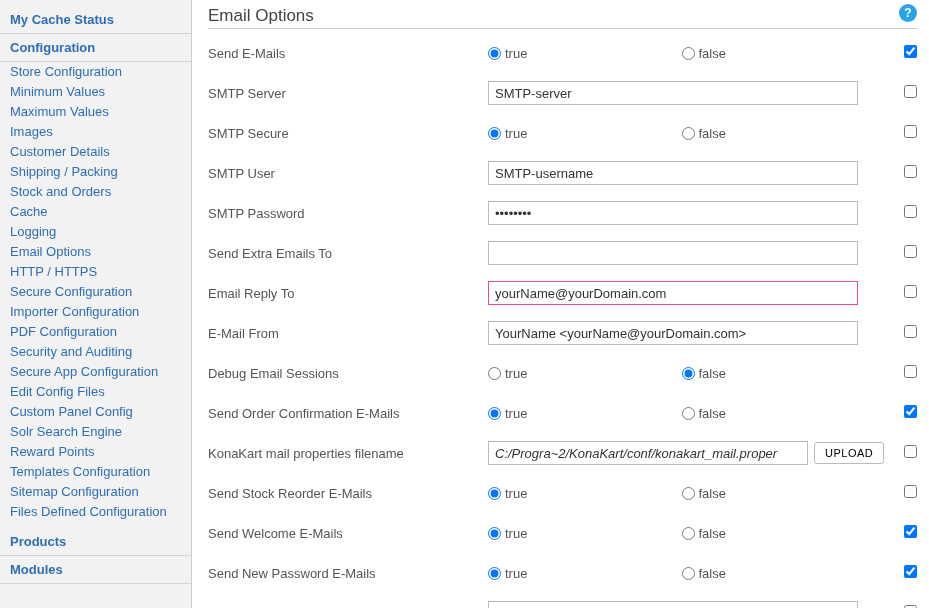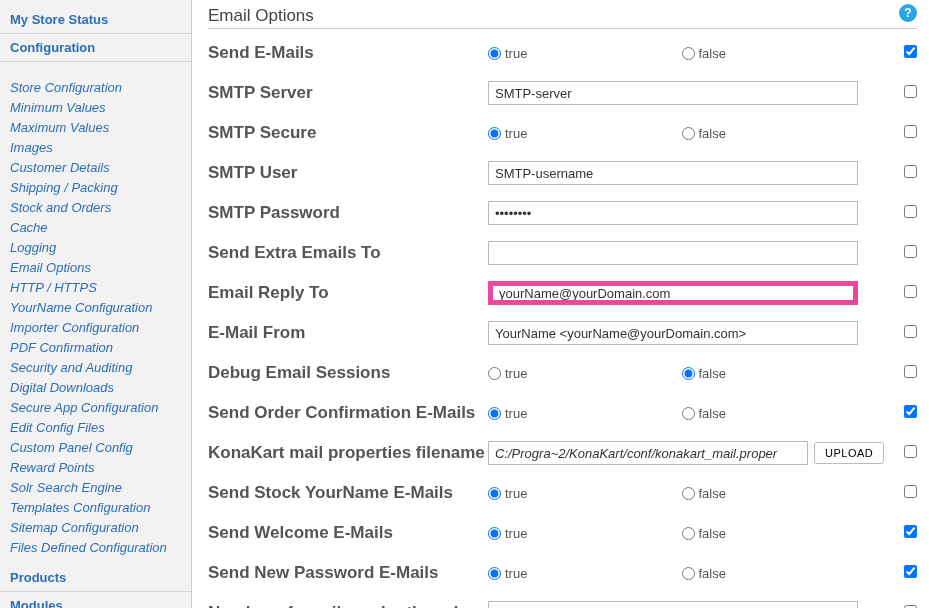--- a/index.html
+++ b/index.html
@@ -26,23 +26,22 @@
   .sidebar .section {
     padding: 6px 10px;
     color: #2e6eb5;
     font-weight: bold;
     border-bottom: 1px solid #d4d4d4;
     cursor: pointer;
     font-size: 13px;
   }
   .sidebar ul {
     list-style: none;
-    margin: 16px 0 6px 0;
+    margin: 0 0 6px 0;
     padding: 0 10px;
-    font-style: italic;
   }
   .sidebar ul li {
     padding: 2px 0;
     line-height: 16px;
   }
   .sidebar ul li a {
     color: #2e6eb5;
     text-decoration: none;
     cursor: pointer;
     font-size: 13px;
@@ -79,41 +78,40 @@
   }
   .form-row {
     display: flex;
     align-items: center;
     padding: 7px 0;
     min-height: 26px;
   }
   .form-row .label {
     width: 280px;
     color: #555;
-    font-size: 17px;
-    font-weight: bold;
+    font-size: 13px;
   }
   .form-row .control {
     flex: 1;
     display: flex;
     align-items: center;
     gap: 6px;
   }
   .form-row .control input[type="text"],
   .form-row .control input[type="password"] {
     width: 370px;
     height: 24px;
     box-sizing: border-box;
     padding: 2px 6px;
     border: 1px solid #bbb;
     font-size: 13px;
     color: #333;
   }
   .form-row .control input.focused {
-    border: 5px solid #ec4899;
+    border: 1px solid #ec4899;
     outline: none;
   }
   .radio-group {
     display: flex;
     width: 370px;
     gap: 17px;
   }
   .radio-option {
     flex: 1;
     display: flex;
@@ -140,44 +138,43 @@
     cursor: pointer;
     border-radius: 3px;
   }
   .narrow-input { width: 320px !important; font-style: italic; }
 </style>
 </head>
 <body>
 
 <div class="layout">
   <div class="sidebar" id="sidebar">
-      <div class="section">My Store Status</div>
+      <div class="section">My Cache Status</div>
       <div class="section">Configuration</div>
       <ul>
         <li><a>Store Configuration</a></li>
         <li><a>Minimum Values</a></li>
         <li><a>Maximum Values</a></li>
         <li><a>Images</a></li>
         <li><a>Customer Details</a></li>
         <li><a>Shipping / Packing</a></li>
         <li><a>Stock and Orders</a></li>
         <li><a>Cache</a></li>
         <li><a>Logging</a></li>
         <li><a>Email Options</a></li>
         <li><a>HTTP / HTTPS</a></li>
-        <li><a>YourName Configuration</a></li>
+        <li><a>Secure Configuration</a></li>
         <li><a>Importer Configuration</a></li>
-        <li><a>PDF Confirmation</a></li>
+        <li><a>PDF Configuration</a></li>
         <li><a>Security and Auditing</a></li>
-        <li><a>Digital Downloads</a></li>
         <li><a>Secure App Configuration</a></li>
         <li><a>Edit Config Files</a></li>
         <li><a>Custom Panel Config</a></li>
+        <li><a>Solr Search Engine</a></li>
         <li><a>Reward Points</a></li>
-        <li><a>Solr Search Engine</a></li>
         <li><a>Templates Configuration</a></li>
         <li><a>Sitemap Configuration</a></li>
         <li><a>Files Defined Configuration</a></li>
       </ul>
       <div class="section">Products</div>
       <div class="section">Modules</div>
     </div>
 
   <div class="content">
     <div class="help-icon">?</div>
@@ -292,21 +289,21 @@
         </div>
         <div class="form-row">
           <div class="label">KonaKart mail properties filename</div>
           <div class="control">
             <input type="text" class="narrow-input" value="C:/Progra~2/KonaKart/conf/konakart_mail.proper" style="">
             <button class="upload-btn">UPLOAD</button>
           </div>
           <div class="extra-checkbox"><input type="checkbox" style=""></div>
         </div>
         <div class="form-row">
-          <div class="label">Send Stock YourName E-Mails</div>
+          <div class="label">Send Stock Reorder E-Mails</div>
           <div class="control">
             <div class="radio-group">
               <label class="radio-option">
                 <input type="radio" name="r_stock_reorder" checked="" style="">
                 <span>true</span>
               </label>
               <label class="radio-option">
                 <input type="radio" name="r_stock_reorder" style="">
                 <span>false</span>
               </label>

